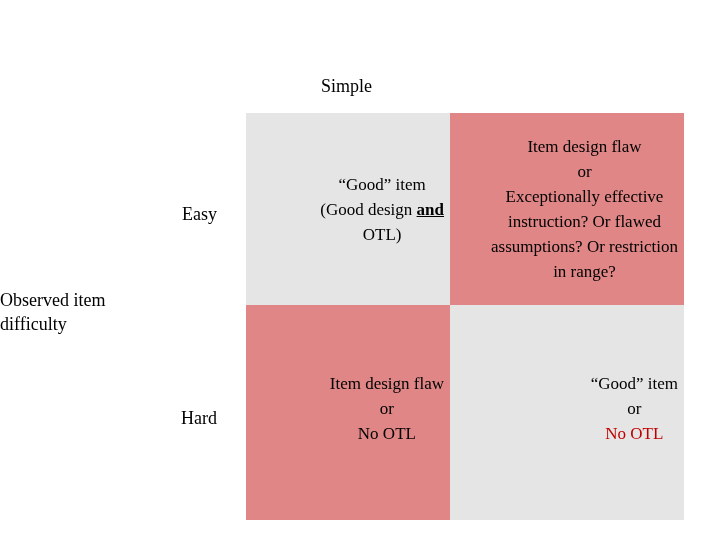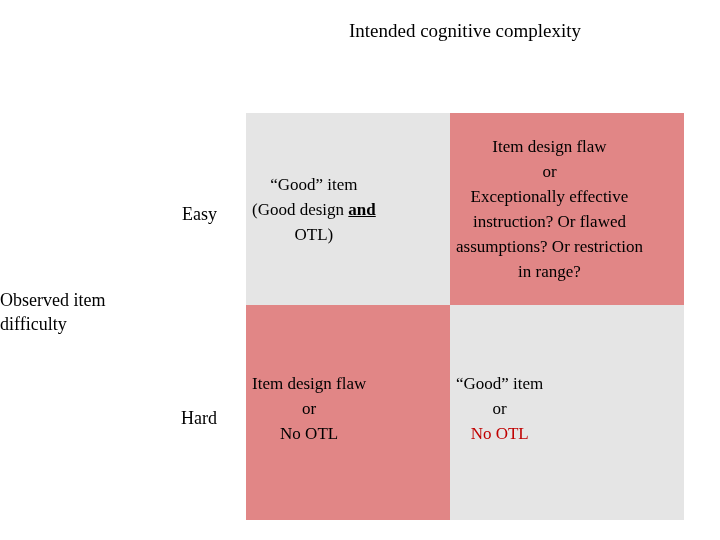--- a/index.html
+++ b/index.html
@@ -75,21 +75,21 @@
     width: 438px;
     height: 407px;
     display: grid;
     grid-template-columns: 204px 234px;
     grid-template-rows: 192px 215px;
   }
 
   .cell {
     display: flex;
     align-items: center;
-    justify-content: flex-start;
+    justify-content: flex-end;
     padding: 4px 6px;
     box-sizing: border-box;
   }
   .cell-text {
     text-align: center;
     font-size: 17px;
     line-height: 25px;
     white-space: pre-line;
   }
 
@@ -103,22 +103,22 @@
   .cell.q-hard-complex  .cell-text { transform: translateY(-4px); }
 
   .emph-bold { font-weight: bold; text-decoration: underline; }
   .emph-red  { color: #c00000; }
 </style>
 </head>
 <body>
 
 <div id="matrix-figure">
 
-  <div class="col-axis-title">Intended cognitive complexity</div>
 
+  <div class="col-header simple">Simple</div>
 
   <div class="row-axis-title" style="white-space: pre-line;">Observed item
 difficulty</div>
 
   <div class="row-header easy">Easy</div>
   <div class="row-header hard">Hard</div>
 
   <div class="matrix-grid">
 
     <div class="cell green q-easy-simple">

